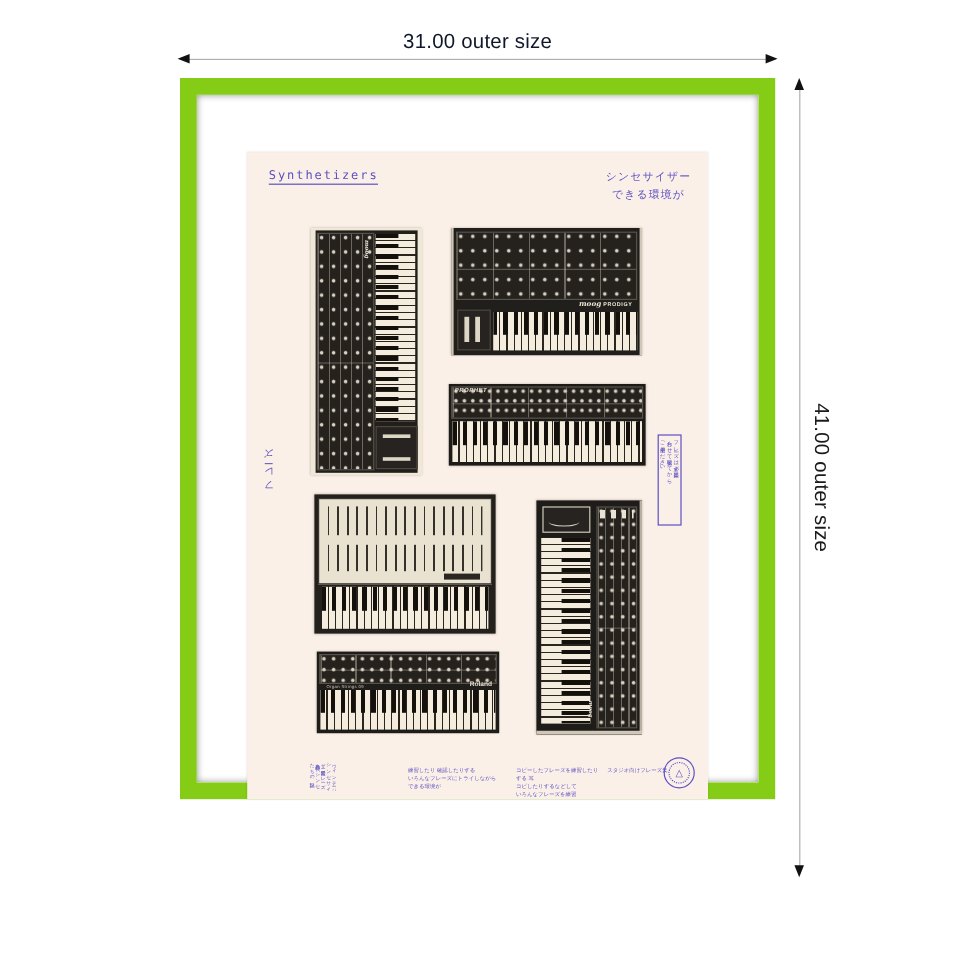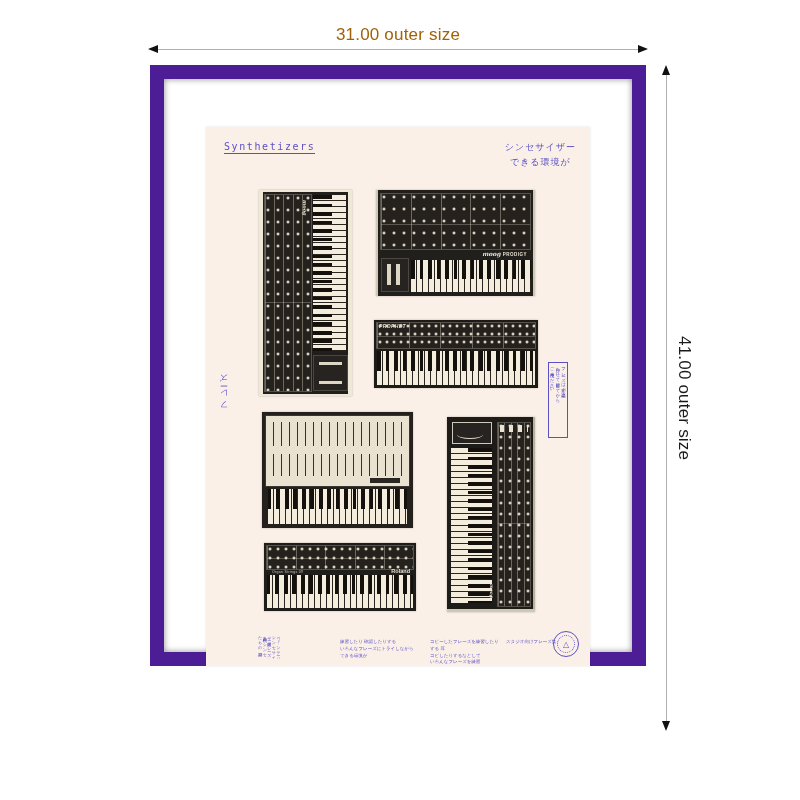--- a/index.html
+++ b/index.html
@@ -3,36 +3,36 @@
 <meta charset="utf-8">
 <style>
   html,body{margin:0;padding:0;}
   body{
     width:800px;height:800px;position:relative;background:#ffffff;
     font-family:"Liberation Sans", sans-serif;color:#111;overflow:hidden;
   }
   
   .dim-label-top{
     position:absolute;left:150px;top:25px;width:496px;text-align:center;
-    font-size:17px;color:#a16207;letter-spacing:.2px;
+    font-size:17px;color:#0f172a;letter-spacing:.2px;
   }
   .dim-line-h{position:absolute;left:150px;top:49px;width:496px;height:1px;background:#b0b0b0;}
   .ah{position:absolute;top:-4px;width:0;height:0;border-top:4.5px solid transparent;border-bottom:4.5px solid transparent;}
   .ah.left{left:-2px;border-right:10px solid #111;}
   .ah.right{right:-2px;border-left:10px solid #111;}
   .dim-line-v{position:absolute;left:666px;top:67px;width:1px;height:662px;background:#b0b0b0;}
   .av{position:absolute;left:-4px;width:0;height:0;border-left:4.5px solid transparent;border-right:4.5px solid transparent;}
   .av.up{top:-2px;border-bottom:10px solid #111;}
   .av.down{bottom:-2px;border-top:10px solid #111;}
   .dim-label-right{
     position:absolute;left:674px;top:67px;height:662px;writing-mode:vertical-rl;
     text-align:center;font-size:17px;color:#1a1a1a;letter-spacing:.2px;
   }
   
-  .frame{position:absolute;left:150px;top:65px;width:496px;height:601px;background:#4c1d95;}
+  .frame{position:absolute;left:150px;top:65px;width:496px;height:601px;background:#84cc16;}
   .matte{position:absolute;inset:14px;background:#ffffff;box-shadow:inset 0 0 6px rgba(0,0,0,.45);}
   .poster{position:absolute;left:42px;top:48px;width:384px;height:539px;background:#fbf0e7;box-shadow:0 0 2px rgba(0,0,0,.12);}
   
   .poster-title{
     position:absolute;left:18px;top:14px;font-family:"DejaVu Sans Mono",monospace;
     font-size:10px;letter-spacing:1.6px;color:#5b51c4;border-bottom:1px solid #5b51c4;padding-bottom:1px;
   }
   .poster-sub{position:absolute;right:14px;top:13px;text-align:center;font-size:9px;line-height:1.7;letter-spacing:1px;color:#5b51c4;}
   
   .synth{position:absolute;}

